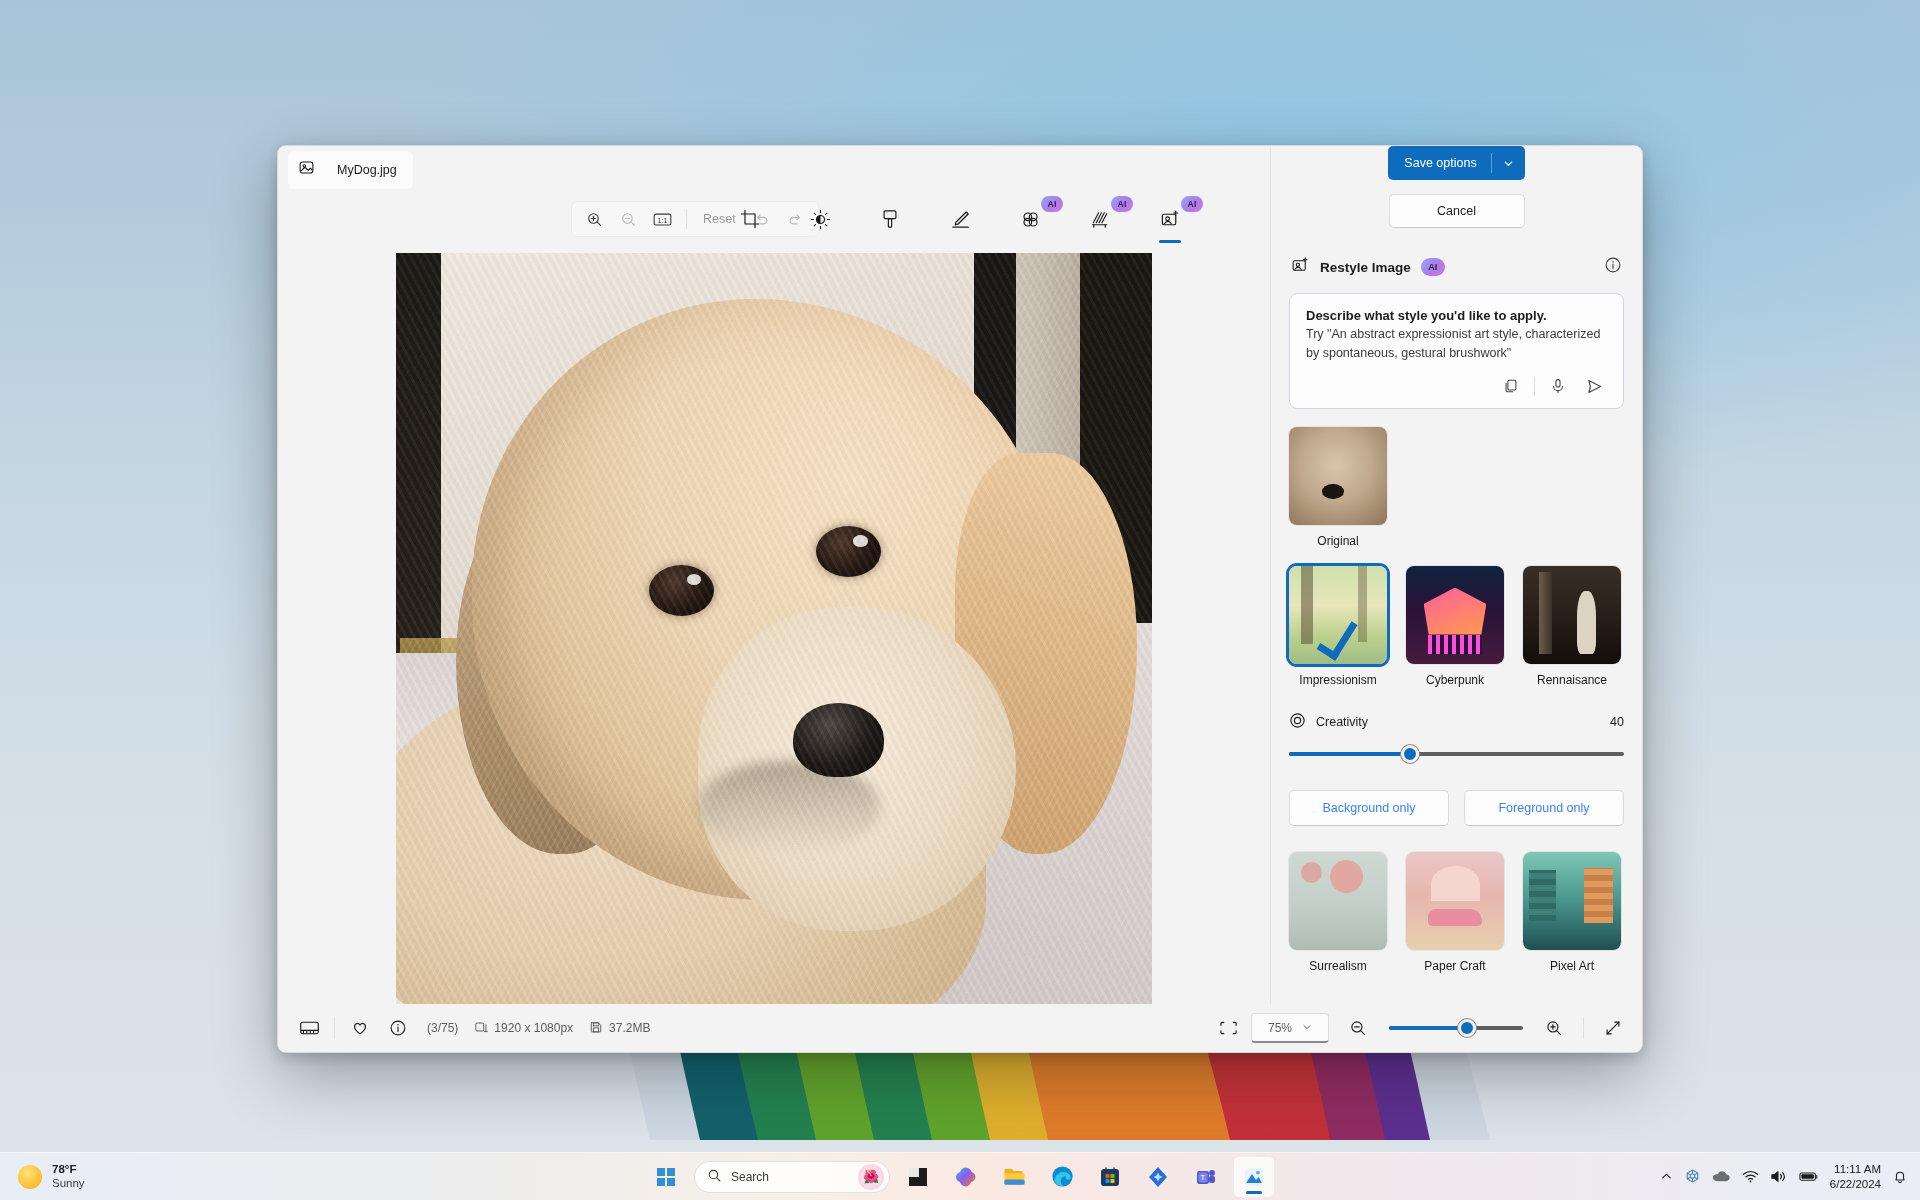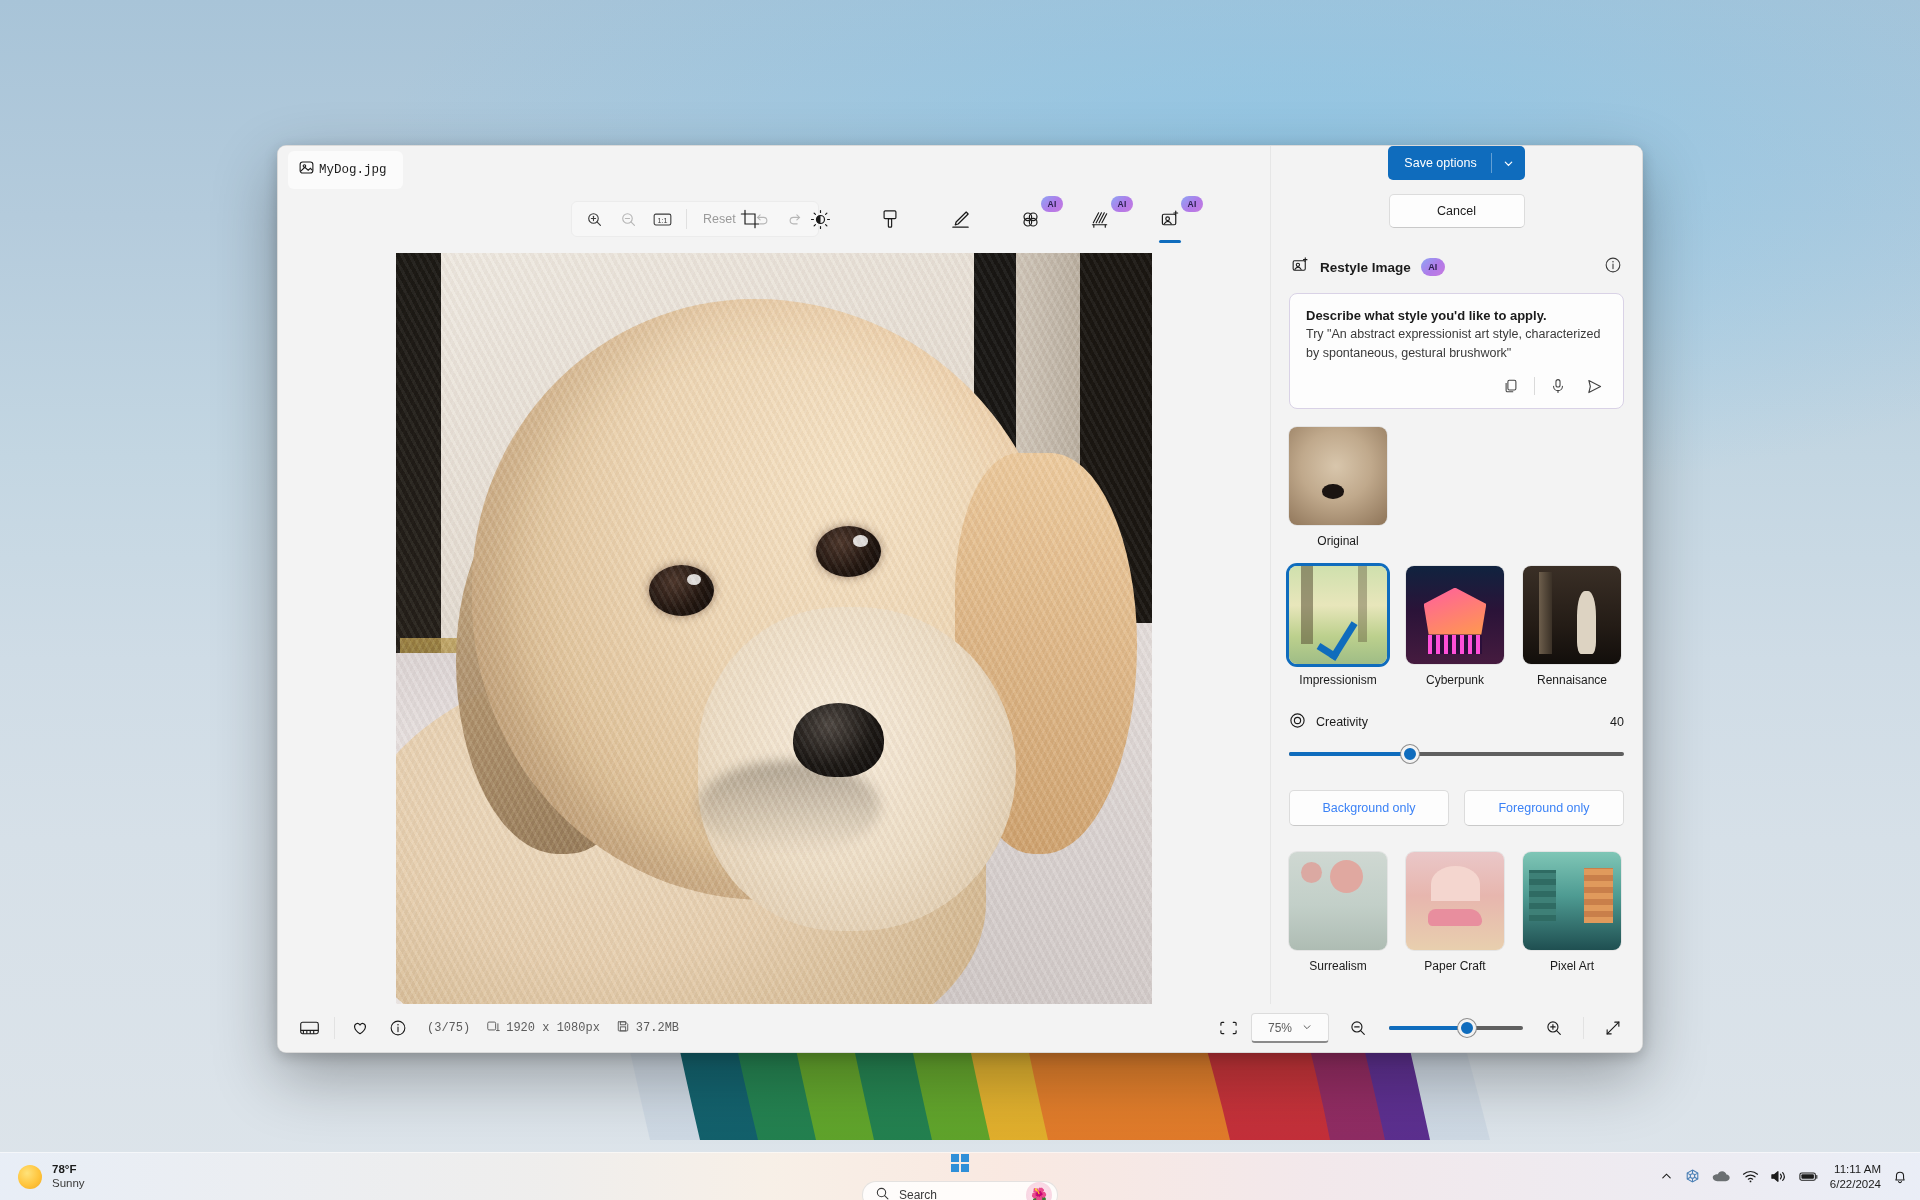--- a/index.html
+++ b/index.html
@@ -39,25 +39,24 @@
 
   
   #titlebar {
     height: 47px; flex: 0 0 47px;
     display: flex; align-items: center;
     background: #f3f3f3;
     position: relative;
   }
   .tb-left { display: flex; align-items: center; padding-left: 10px; gap: 6px; }
   .app-tab {
-    display: flex; align-items: center; gap: 4px;
+    display: flex; align-items: center; gap: 22px;
     height: 38px; padding: 0 16px 0 10px;
     border-radius: 6px;
     background: #fbfbfb;
-    font-family: Liberation Mono, monospace;
   }
   .app-tab .tt { font-size: 12.5px; color: #1b1b1b; }
   .tb-spacer { flex: 1; }
   .tb-right { display: flex; align-items: center; height: 47px; }
   .tb-btn {
     width: 42px; height: 34px;
     display: flex; align-items: center; justify-content: center;
     border-radius: 5px; color: #1b1b1b;
   }
   .zoomlevel { font-size: 12.5px; color: #1b1b1b; padding: 0 10px 0 6px; width: 58px; text-align: center;}
@@ -220,21 +219,21 @@
     background: #f3f3f3;
     position: relative;
     padding: 0 12px;
   }
   .sb-btn {
     width: 38px; height: 32px; border-radius: 5px;
     display:flex; align-items:center; justify-content:center; color:#1b1b1b;
   }
   .sb-sep { width:1px; height:22px; background:#e2e2e2; margin:0 6px; }
   .sb-meta { display:flex; align-items:center; gap:16px; margin-left: 10px; font-size:12px; color:#5c5c5c;}
-  .sb-meta .it { display:flex; align-items:center; gap:6px;font-family:Liberation Mono, monospace; }
+  .sb-meta .it { display:flex; align-items:center; gap:6px; }
   #sb-right {
     position:absolute; right: 10px; top:0; height:48px;
     display:flex; align-items:center; gap:4px;
   }
   #zoom-select {
     width: 78px; height: 30px;
     border:1px solid #dcdcdc; border-bottom:2px solid #8a8a8a;
     border-radius:4px; background:#fbfbfb;
     display:flex; align-items:center; justify-content:space-between;
     padding: 0 16px; font-size:12px; color:#5c5c5c;
@@ -379,21 +378,21 @@
   #weather { display:flex; align-items:center; gap:10px; padding-left: 18px; width: 260px;}
   #weather .sun {
     width:24px;height:24px;border-radius:50%;
     background:radial-gradient(circle at 38% 34%, #ffe27a 0%, #ffc53d 55%, #f2a81f 100%);
   }
   #weather .wt { line-height:1.18; }
   #weather .t1 { font-size:11.5px; color:#1b1b1b; font-weight:700;}
   #weather .t2 { font-size:11.5px; color:#3a3a3a;}
   #tb-center {
     position:absolute; left:50%; transform:translateX(-50%);
-    display:flex; align-items:center; gap:8px; height:48px;flex-direction:column;
+    display:flex; align-items:center; gap:8px; height:48px;
   }
   #start-btn { width:40px;height:40px;display:flex;align-items:center;justify-content:center;border-radius:5px;}
   #search-pill {
     width:196px; height:32px; border-radius:16px;
     background:rgba(255,255,255,.82);
     border:1px solid rgba(0,0,0,.10);
     display:flex; align-items:center; gap:9px; padding:0 5px 0 12px;
     font-size:12px; color:#3a3a3a;
   }
   #search-pill .lotus {

